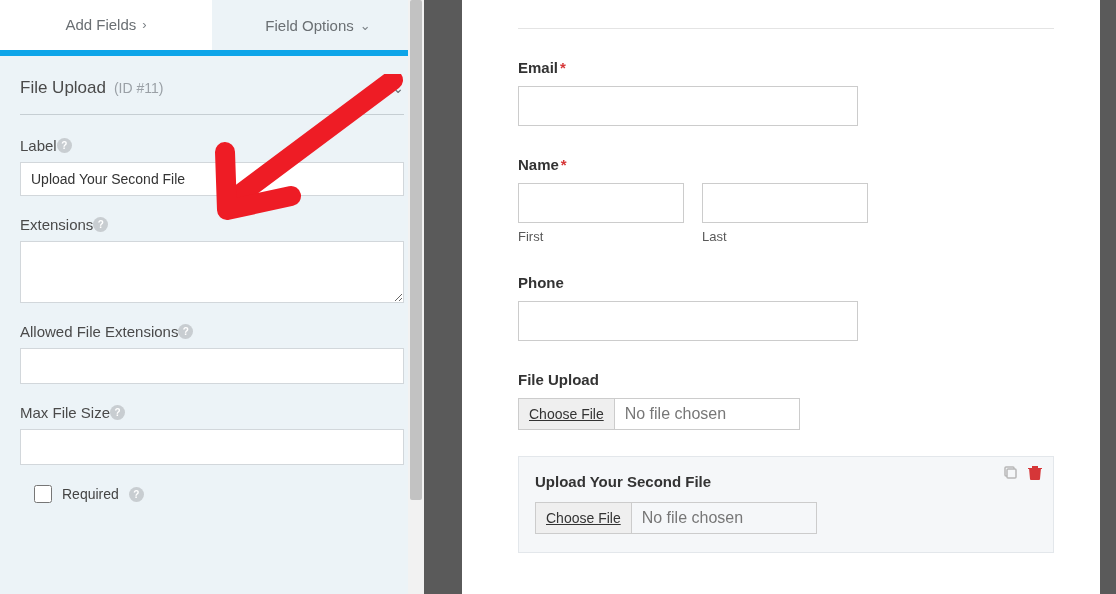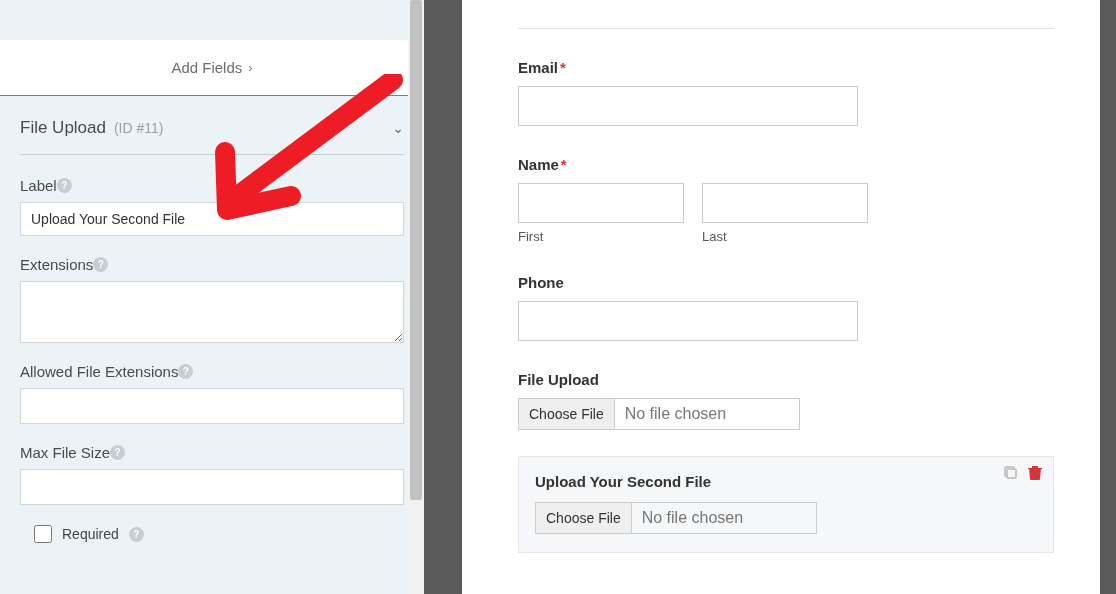--- a/index.html
+++ b/index.html
@@ -29,22 +29,21 @@
     background: #ecf3f7;
     height: 100%;
     display: flex;
     flex-direction: column;
     position: relative;
   }
   .tabs {
     display: flex;
     height: 56px;
     background: #ecf3f7;
-    border-bottom: 1px solid #0ea5e9;
-    margin-top: 40px;
+    border-bottom: 6px solid #0ea5e9;
   }
   .tab {
     flex: 1;
     display: flex;
     align-items: center;
     justify-content: center;
     gap: 6px;
     color: #6a6f73;
     font-size: 15px;
     font-weight: 400;
@@ -192,20 +191,21 @@
   }
   .choose-btn {
     background: #efefef;
     border: none;
     border-right: 1px solid #ccc;
     height: 100%;
     padding: 1px 10px;
     font-size: 14px;
     color: #333;
     cursor: pointer;
+    text-decoration: underline;
   }
   .file-text {
     padding: 0 10px;
     color: #777;
     font-size: 16px;
   }
   .selected-field {
     background: #f5f7f9;
     border: 1px solid #e3e7eb;
     padding: 16px 16px 18px 16px;
@@ -240,20 +240,24 @@
 <body>
 
 <div class="app">
 
   <div class="left-wrap">
     <div class="left-panel">
       <div class="tabs">
         <div class="tab active">
           <span>Add Fields</span>
           <span class="chev">›</span>
+        </div>
+        <div class="tab">
+          <span>Field Options</span>
+          <span class="chev">⌄</span>
         </div>
       </div>
 
       <div class="options-body">
         <div class="field-header">
           <div>
             <span class="field-header-title">File Upload</span>
             <span class="field-id">(ID #11)</span>
           </div>
           <span class="collapse-icon">⌄</span>

